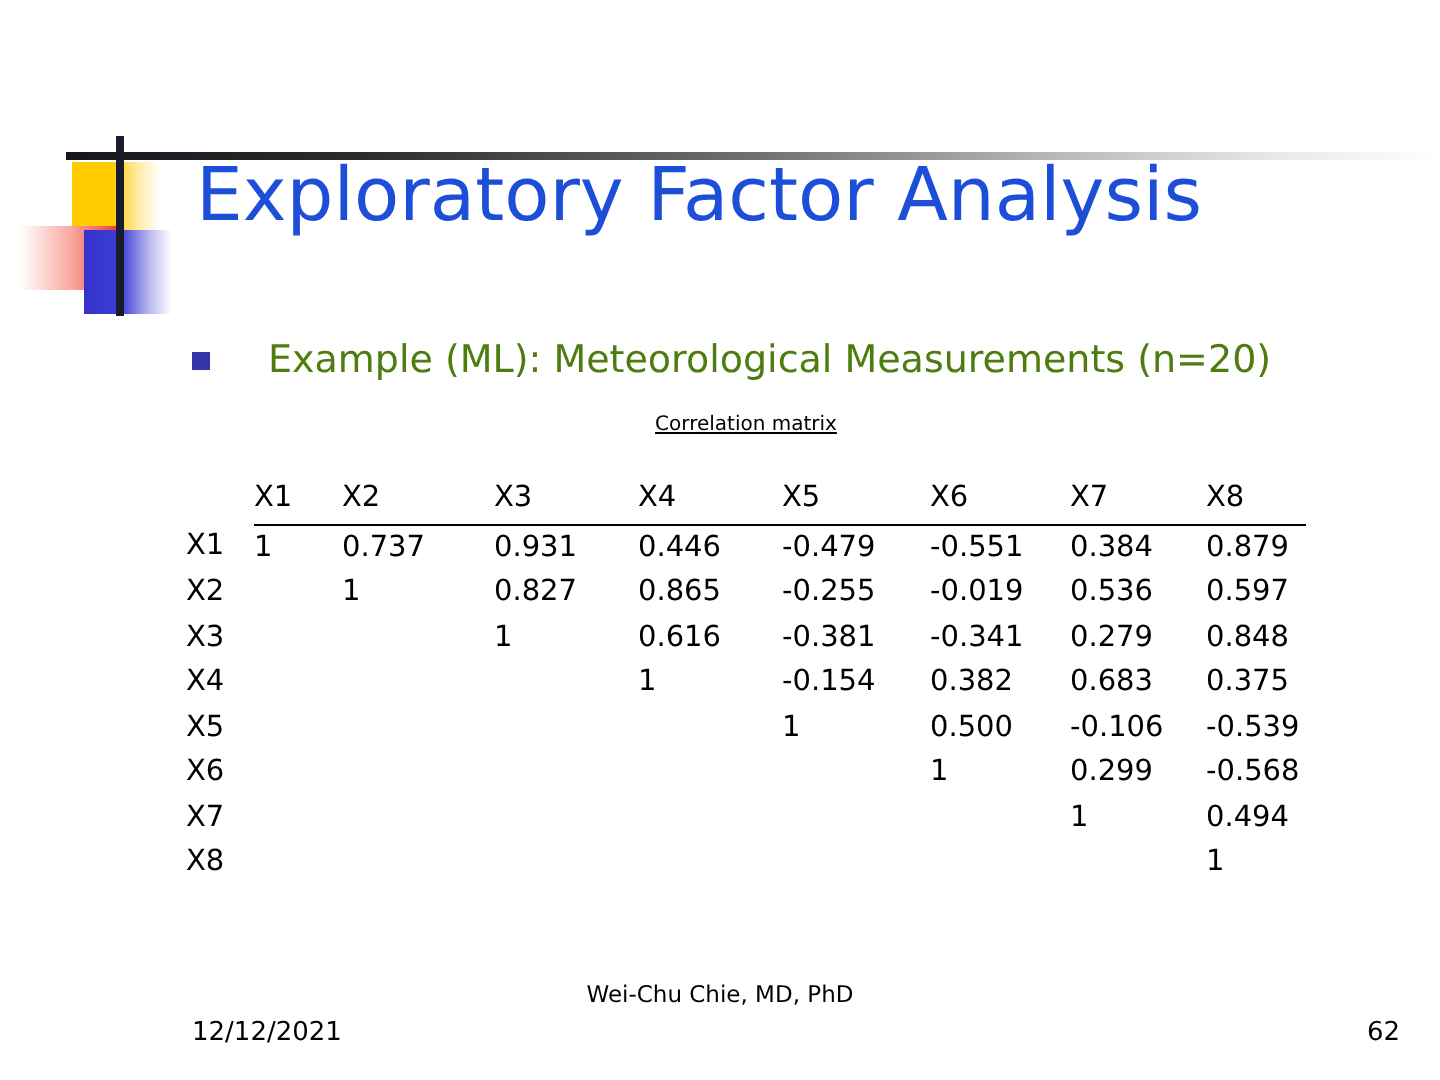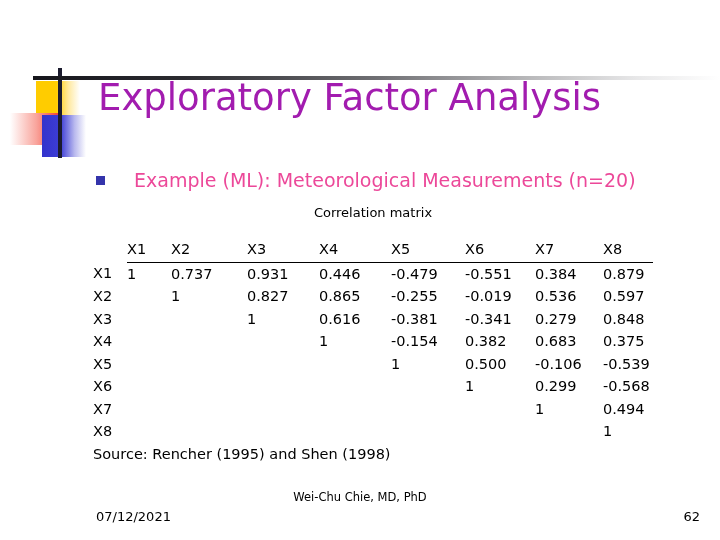--- a/index.html
+++ b/index.html
@@ -90,34 +90,35 @@
   #bullet-marker {
     width: 9px;
     height: 9px;
     background: #3434ab;
     margin-right: 29px;
     flex: 0 0 auto;
   }
   #bullet-text {
     font-size: 19px;
     line-height: 24px;
-    color: #ec4899;
+    color: #4d7c0f;
   }
 
   
   #matrix-block {
     position: absolute;
     left: 93px;
     top: 203px;
     width: 560px;
   }
   #matrix-caption {
     text-align: center;
-    font-size: 13px;
+    font-size: 10px;
     line-height: 19px;
+    text-decoration: underline;
     margin-bottom: 4px;
   }
   table.corr {
     border-collapse: collapse;
     font-size: 14.5px;
     line-height: 22.5px;
     table-layout: fixed;
     width: 560px;
     margin-top: 16px;
   }
@@ -183,21 +184,21 @@
 <body>
 
 <div id="deco">
   <div class="deco-yellow"></div>
   <div class="deco-red"></div>
   <div class="deco-blue"></div>
   <div class="deco-vbar"></div>
 </div>
 <div class="deco-hbar"></div>
 
-<div id="title" style="color: #a21caf;">Exploratory Factor Analysis</div>
+<div id="title" style="color: #1d4ed8;">Exploratory Factor Analysis</div>
 
 <div id="bullet-row">
   <span id="bullet-marker" style="background: rgb(52, 52, 171);"></span>
   <span id="bullet-text">Example (ML): Meteorological Measurements (n=20)</span>
 </div>
 
 <div id="matrix-block">
 
   <div id="matrix-caption">Correlation matrix</div>
 
@@ -311,22 +312,21 @@
           <td></td>
           <td></td>
           <td></td>
           <td></td>
           <td></td>
           <td>1</td>
         </tr>
       </tbody>
   </table>
 
-  <div id="source-line">Source: Rencher (1995) and Shen (1998)</div>
 </div>
 
-<div id="footer-date">07/12/2021</div>
+<div id="footer-date">12/12/2021</div>
 
 <div id="footer-copyright">
   <div>Wei-Chu Chie, MD, PhD</div>
 </div>
 
 <div id="footer-pageno">62</div>
 
 </body></html>

